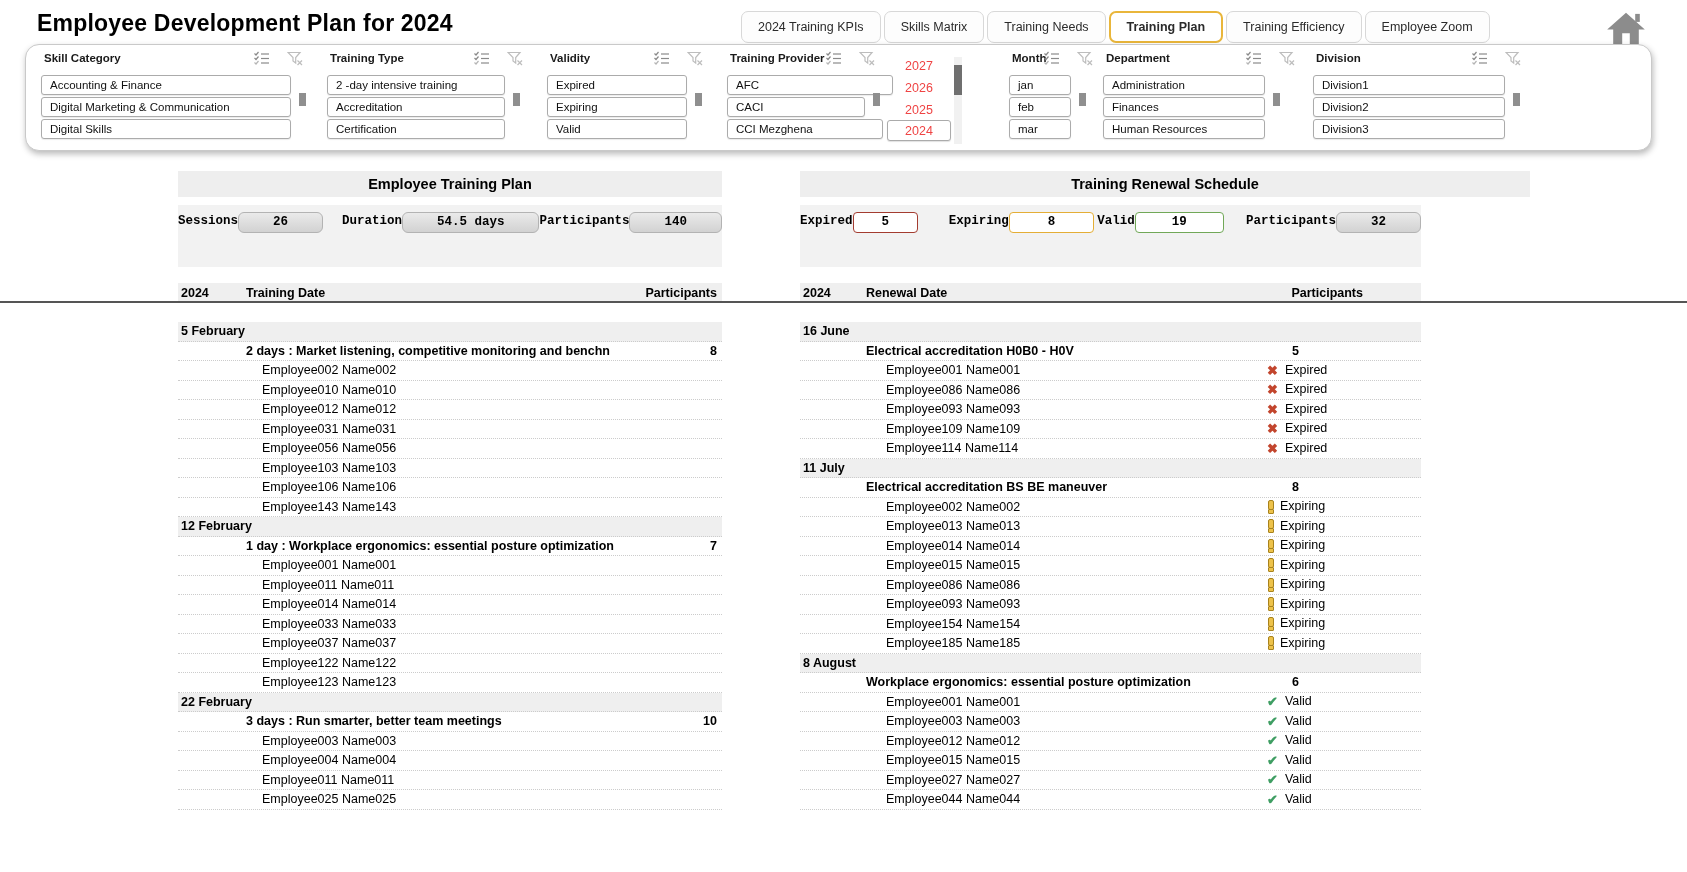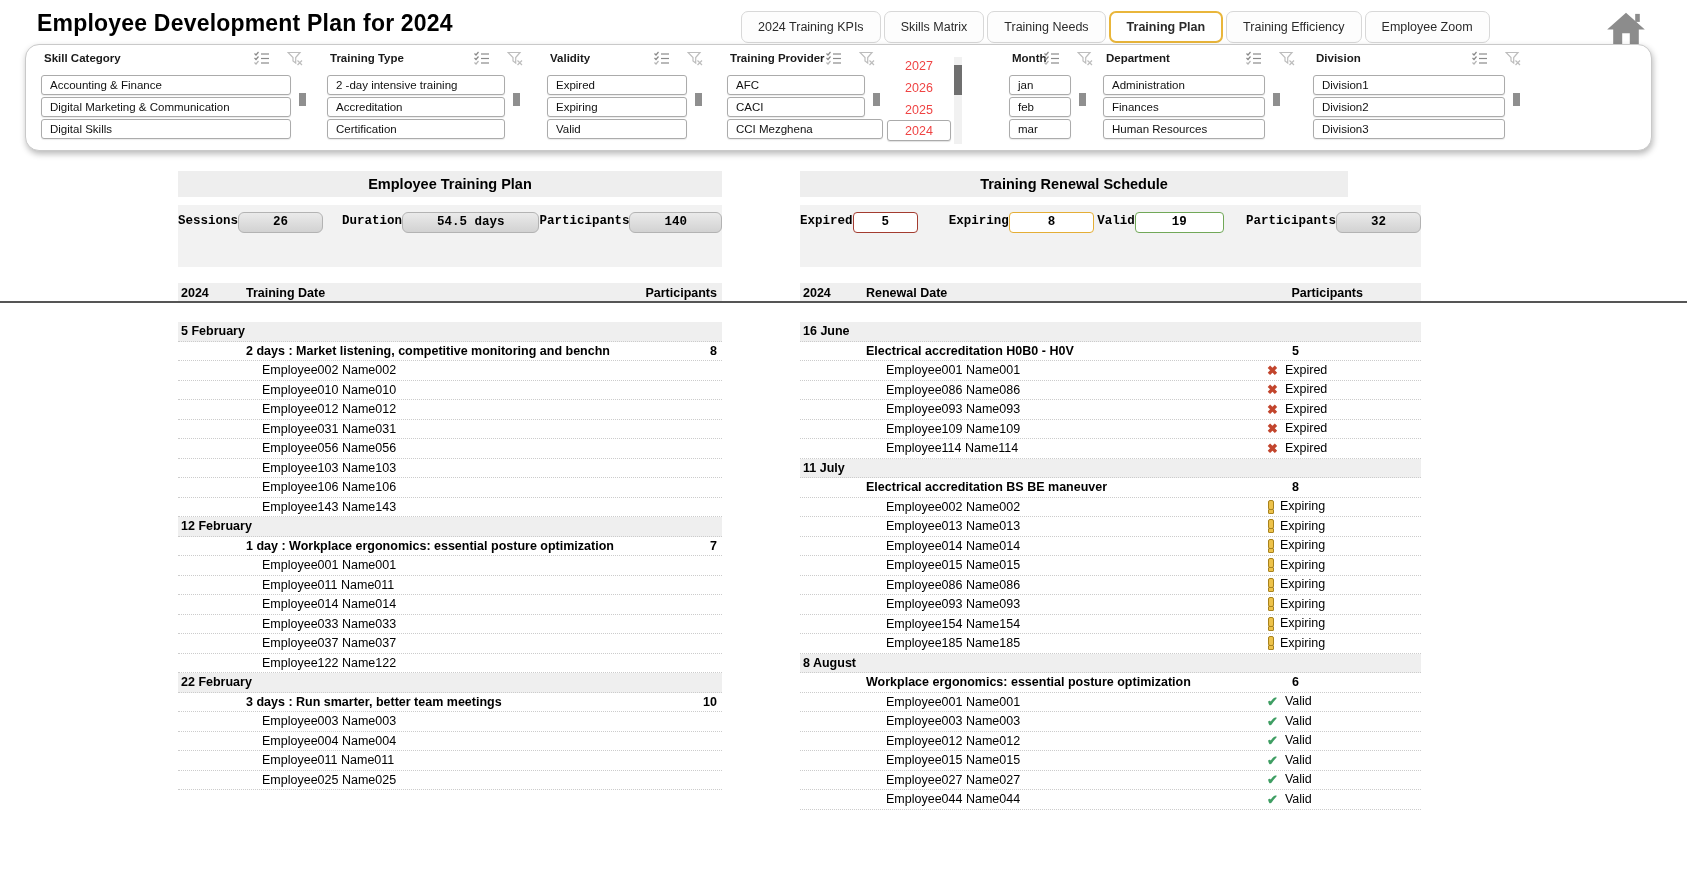--- a/index.html
+++ b/index.html
@@ -148,21 +148,21 @@
           <path d="M1.5 11.5l1.5 1.5L5.5 10" stroke="#b5b5b5"></path>
           <line x1="8" y1="3" x2="16" y2="3"></line>
           <line x1="8" y1="7.5" x2="16" y2="7.5"></line>
           <line x1="8" y1="12" x2="16" y2="12"></line>
         </g>
       </svg></span>
     <span class="sl-icon" style="left: 833px; top: 6px;"><svg width="16" height="15" viewBox="0 0 16 15">
         <path d="M1 1.5h12L8.7 6.5v5.5L6 10V6.5z" fill="none" stroke="#bdbdbd" stroke-width="1.2"></path>
         <path d="M10.5 9.5l4.5 4.5M15 9.5l-4.5 4.5" stroke="#bdbdbd" stroke-width="1.2"></path>
       </svg></span>
-    <div class="sl-item" style="left: 701px; top: 30px; width: 138px;">AFC</div>
+    <div class="sl-item" style="left: 701px; top: 30px; width: 166px;">AFC</div>
     <div class="sl-item" style="left: 701px; top: 52px; width: 138px;">CACI</div>
     <div class="sl-item" style="left: 701px; top: 74px; width: 156px;">CCI Mezghena</div>
     <div class="sl-thumb" style="left: 847px; top: 48px;"></div>
     <div class="sl-title" style="left: 986px; top: 7px;">Month</div>
     <span class="sl-icon" style="left: 1017px; top: 6px;"><svg width="17" height="14" viewBox="0 0 17 14">
         <g fill="none" stroke="#8a8a8a" stroke-width="1.2">
           <path d="M1.5 2.5l1.5 1.5L5.5 1"></path>
           <path d="M1.5 7l1.5 1.5L5.5 5.5"></path>
           <path d="M1.5 11.5l1.5 1.5L5.5 10" stroke="#b5b5b5"></path>
           <line x1="8" y1="3" x2="16" y2="3"></line>
@@ -257,30 +257,31 @@
       <div class="trow emp" style="padding-left: 84px;"><span>Employee106 Name106</span></div>
       <div class="trow emp" style="padding-left: 84px;"><span>Employee143 Name143</span></div>
       <div class="trow group">12 February</div>
       <div class="trow session" style="padding-left: 68px;"><span>1 day : Workplace ergonomics: essential posture optimization</span><span class="count-r">7</span></div>
       <div class="trow emp" style="padding-left: 84px;"><span>Employee001 Name001</span></div>
       <div class="trow emp" style="padding-left: 84px;"><span>Employee011 Name011</span></div>
       <div class="trow emp" style="padding-left: 84px;"><span>Employee014 Name014</span></div>
       <div class="trow emp" style="padding-left: 84px;"><span>Employee033 Name033</span></div>
       <div class="trow emp" style="padding-left: 84px;"><span>Employee037 Name037</span></div>
       <div class="trow emp" style="padding-left: 84px;"><span>Employee122 Name122</span></div>
+      <div class="trow emp" style="padding-left: 84px;"><span>Employee123 Name123</span></div>
       <div class="trow group">22 February</div>
       <div class="trow session" style="padding-left: 68px;"><span>3 days : Run smarter, better team meetings</span><span class="count-r">10</span></div>
       <div class="trow emp" style="padding-left: 84px;"><span>Employee003 Name003</span></div>
       <div class="trow emp" style="padding-left: 84px;"><span>Employee004 Name004</span></div>
       <div class="trow emp" style="padding-left: 84px;"><span>Employee011 Name011</span></div>
       <div class="trow emp" style="padding-left: 84px;"><span>Employee025 Name025</span></div>
     </div>
   </div>
 <div id="right-panel-root">
-    <div class="panel-header" style="left: 800px; top: 171px; width: 548px;">Training Renewal Schedule</div>
+    <div class="panel-header" style="left: 800px; top: 171px; width: 730px;">Training Renewal Schedule</div>
     <div class="kpi-strip" style="left: 800px; top: 205px; width: 621px;">
       <div class="kpi">
         <div class="kpi-label">Expired</div>
         <div class="kpi-box expired">5</div>
       </div>
       <div class="kpi">
         <div class="kpi-label">Expiring</div>
         <div class="kpi-box expiring">8</div>
       </div>
       <div class="kpi">

